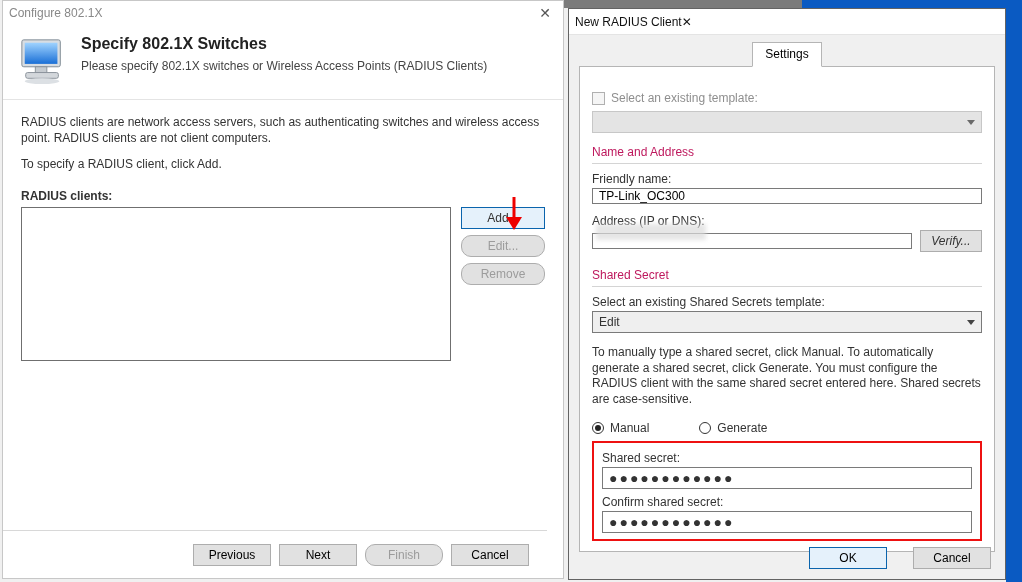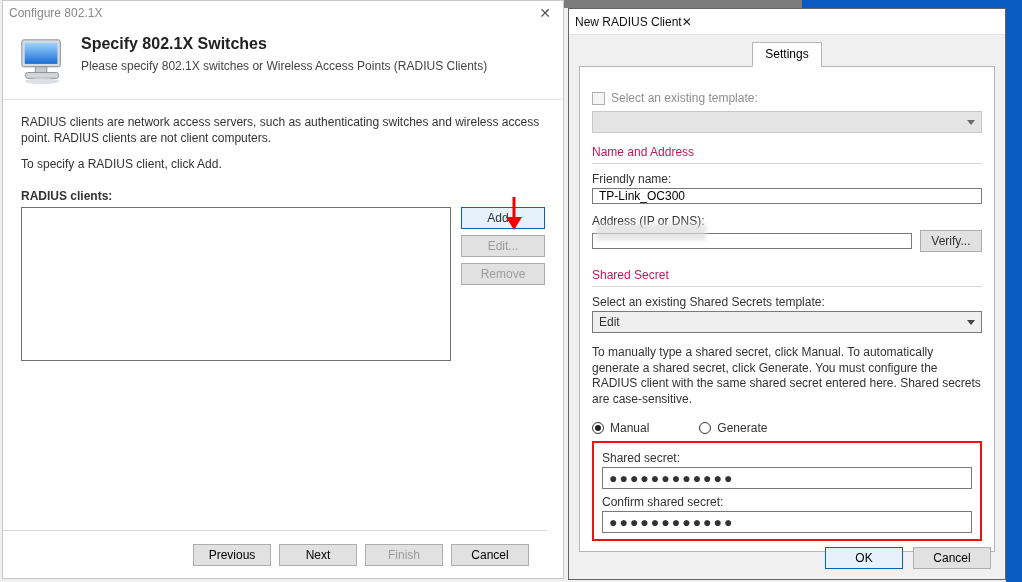--- a/index.html
+++ b/index.html
@@ -35,21 +35,21 @@
   .clients-row { display:flex; gap:10px; align-items:flex-start; margin-top:4px;}
   .clients-list {
     flex:1 1 auto; height:154px; border:1px solid #6f6f6f; background:#fff;
   }
   .btn-stack { width:84px; display:flex; flex-direction:column; gap:6px;}
   .wbtn {
     height:22px; border:1px solid #adadad; background:#e1e1e1; font-size:12px;
     display:flex; align-items:center; justify-content:center;
   }
   .wbtn.accent { border:1.5px solid #0a64ad; background:#e5f1fb;}
-  .wbtn.disabled { color:#9c9c9c;}
+  .wbtn.disabled { color:#9c9c9c;border-radius:10px;}
   
   .red-arrow {
     position:absolute; left:498px; top:196px; width:26px; height:34px; pointer-events:none;
   }
   
   .bottom-bar {
     position:absolute; left:0; right:16px; bottom:0; height:48px;
     border-top:1px solid #d8d8d8; display:flex; align-items:center; justify-content:flex-end;
     gap:8px; padding-right:18px; background:#fff;
   }
@@ -101,21 +101,21 @@
   .txt {
     width:100%; height:16px; border:1px solid #7a7a7a; background:#fff; padding:2px 6px;
     font-size:12px;
   }
   .addr-row { display:flex; gap:8px; align-items:center;}
   .addr-row .txt { flex:1 1 auto;}
   .addr-blur {
     position:absolute; width:110px; height:16px; background:rgba(220,220,220,.7);
     filter: blur(2px); margin-top:-19px; margin-left:4px; pointer-events:none;
   }
-  .verify-btn { width:76px;}
+  .verify-btn { width:76px;font-style:italic;}
   
   .combo {
     height:22px; border:1px solid #7a7a7a; background:#efefef; position:relative;
     padding:2px 6px; display:flex; align-items:center;
   }
   .combo::after {
     content:""; position:absolute; right:6px; top:8px;
     border-left:4px solid transparent; border-right:4px solid transparent; border-top:5px solid #444;
   }
   
@@ -128,21 +128,21 @@
     content:""; position:absolute; left:2px; top:2px; width:6px; height:6px; border-radius:50%; background:#222;
   }
   
   .red-box { border:2px solid #e11; padding:6px 8px; margin-top:2px;}
   .pwd {
     width:100%; height:22px; border:1px solid #7a7a7a; background:#fff; padding:2px 6px;
     font-size:14px; letter-spacing:2px; line-height:16px;
   }
   
   .dlg-buttons {
-    position:absolute; right:14px; bottom:10px; display:flex; gap:10px;
+    position:absolute; right:14px; bottom:10px; display:flex; gap:26px;
   }
   .dlg-buttons .wbtn { width:78px;}
   .okbtn { border:1.5px solid #0a64ad; background:#e5f1fb;}
 </style>
 </head>
 <body>
 
 <div class="grey-strip"></div>
 <div class="desktop-strip"></div>
 <div class="desktop-side"></div>

